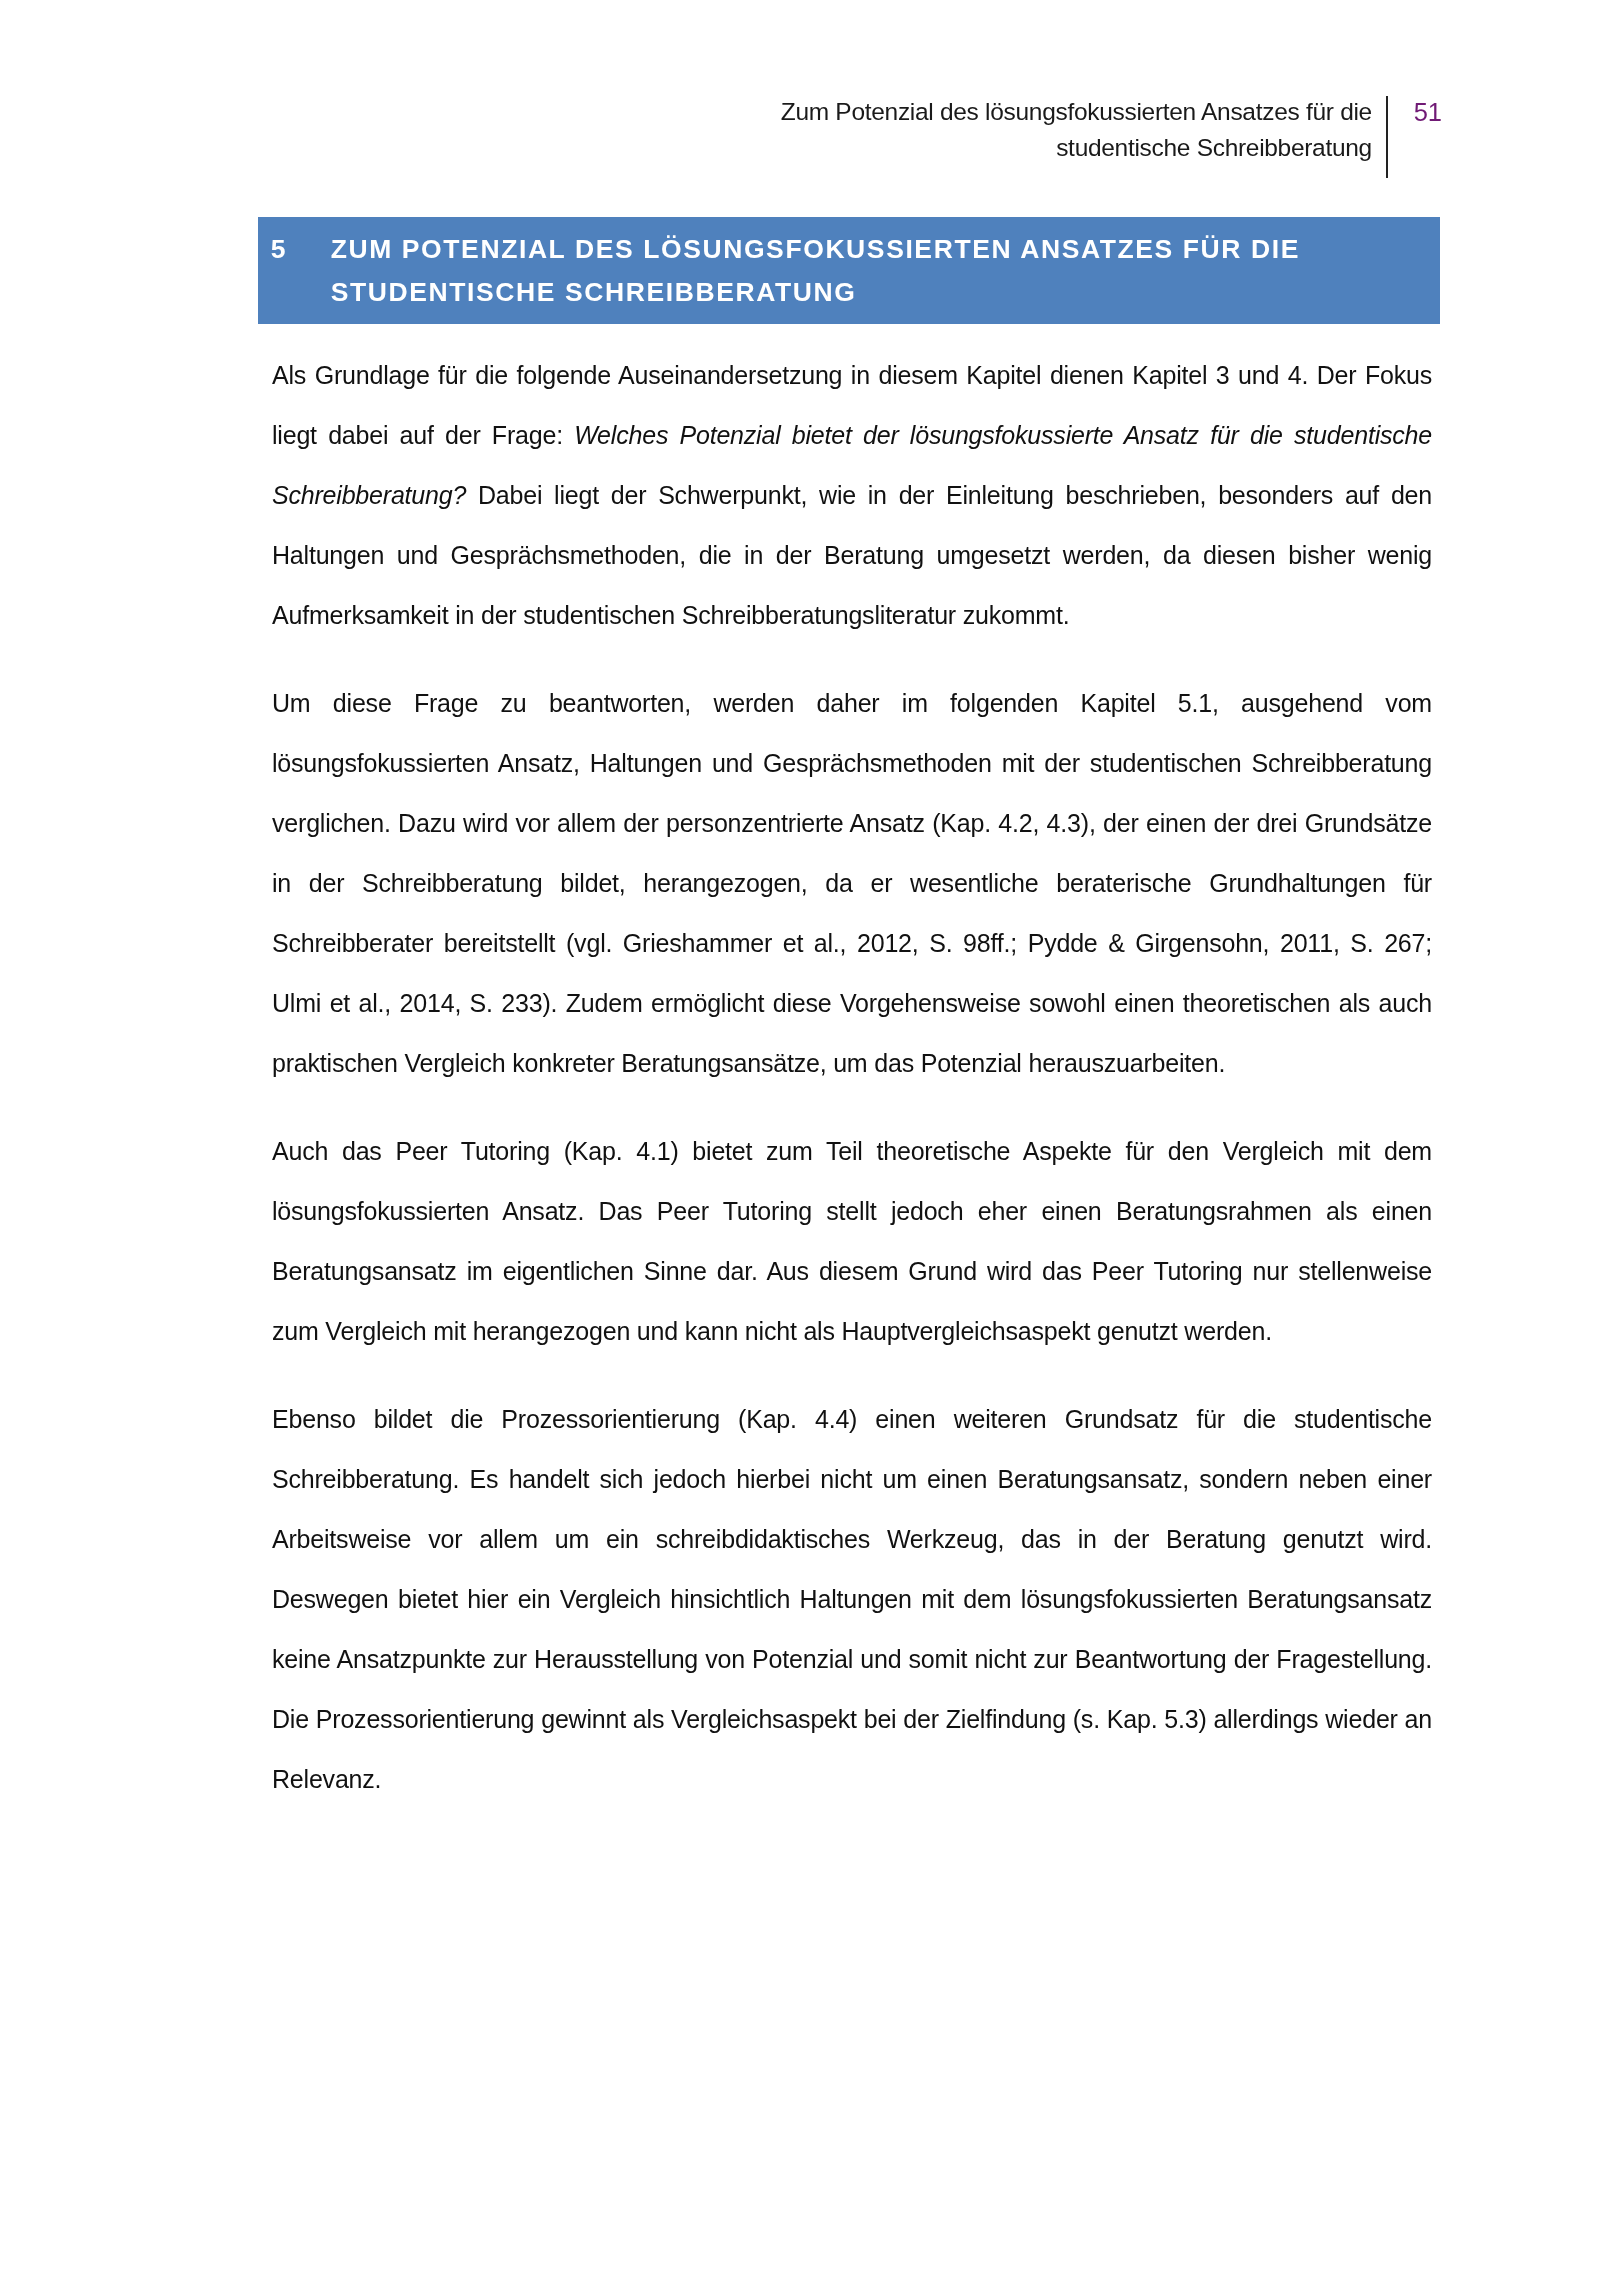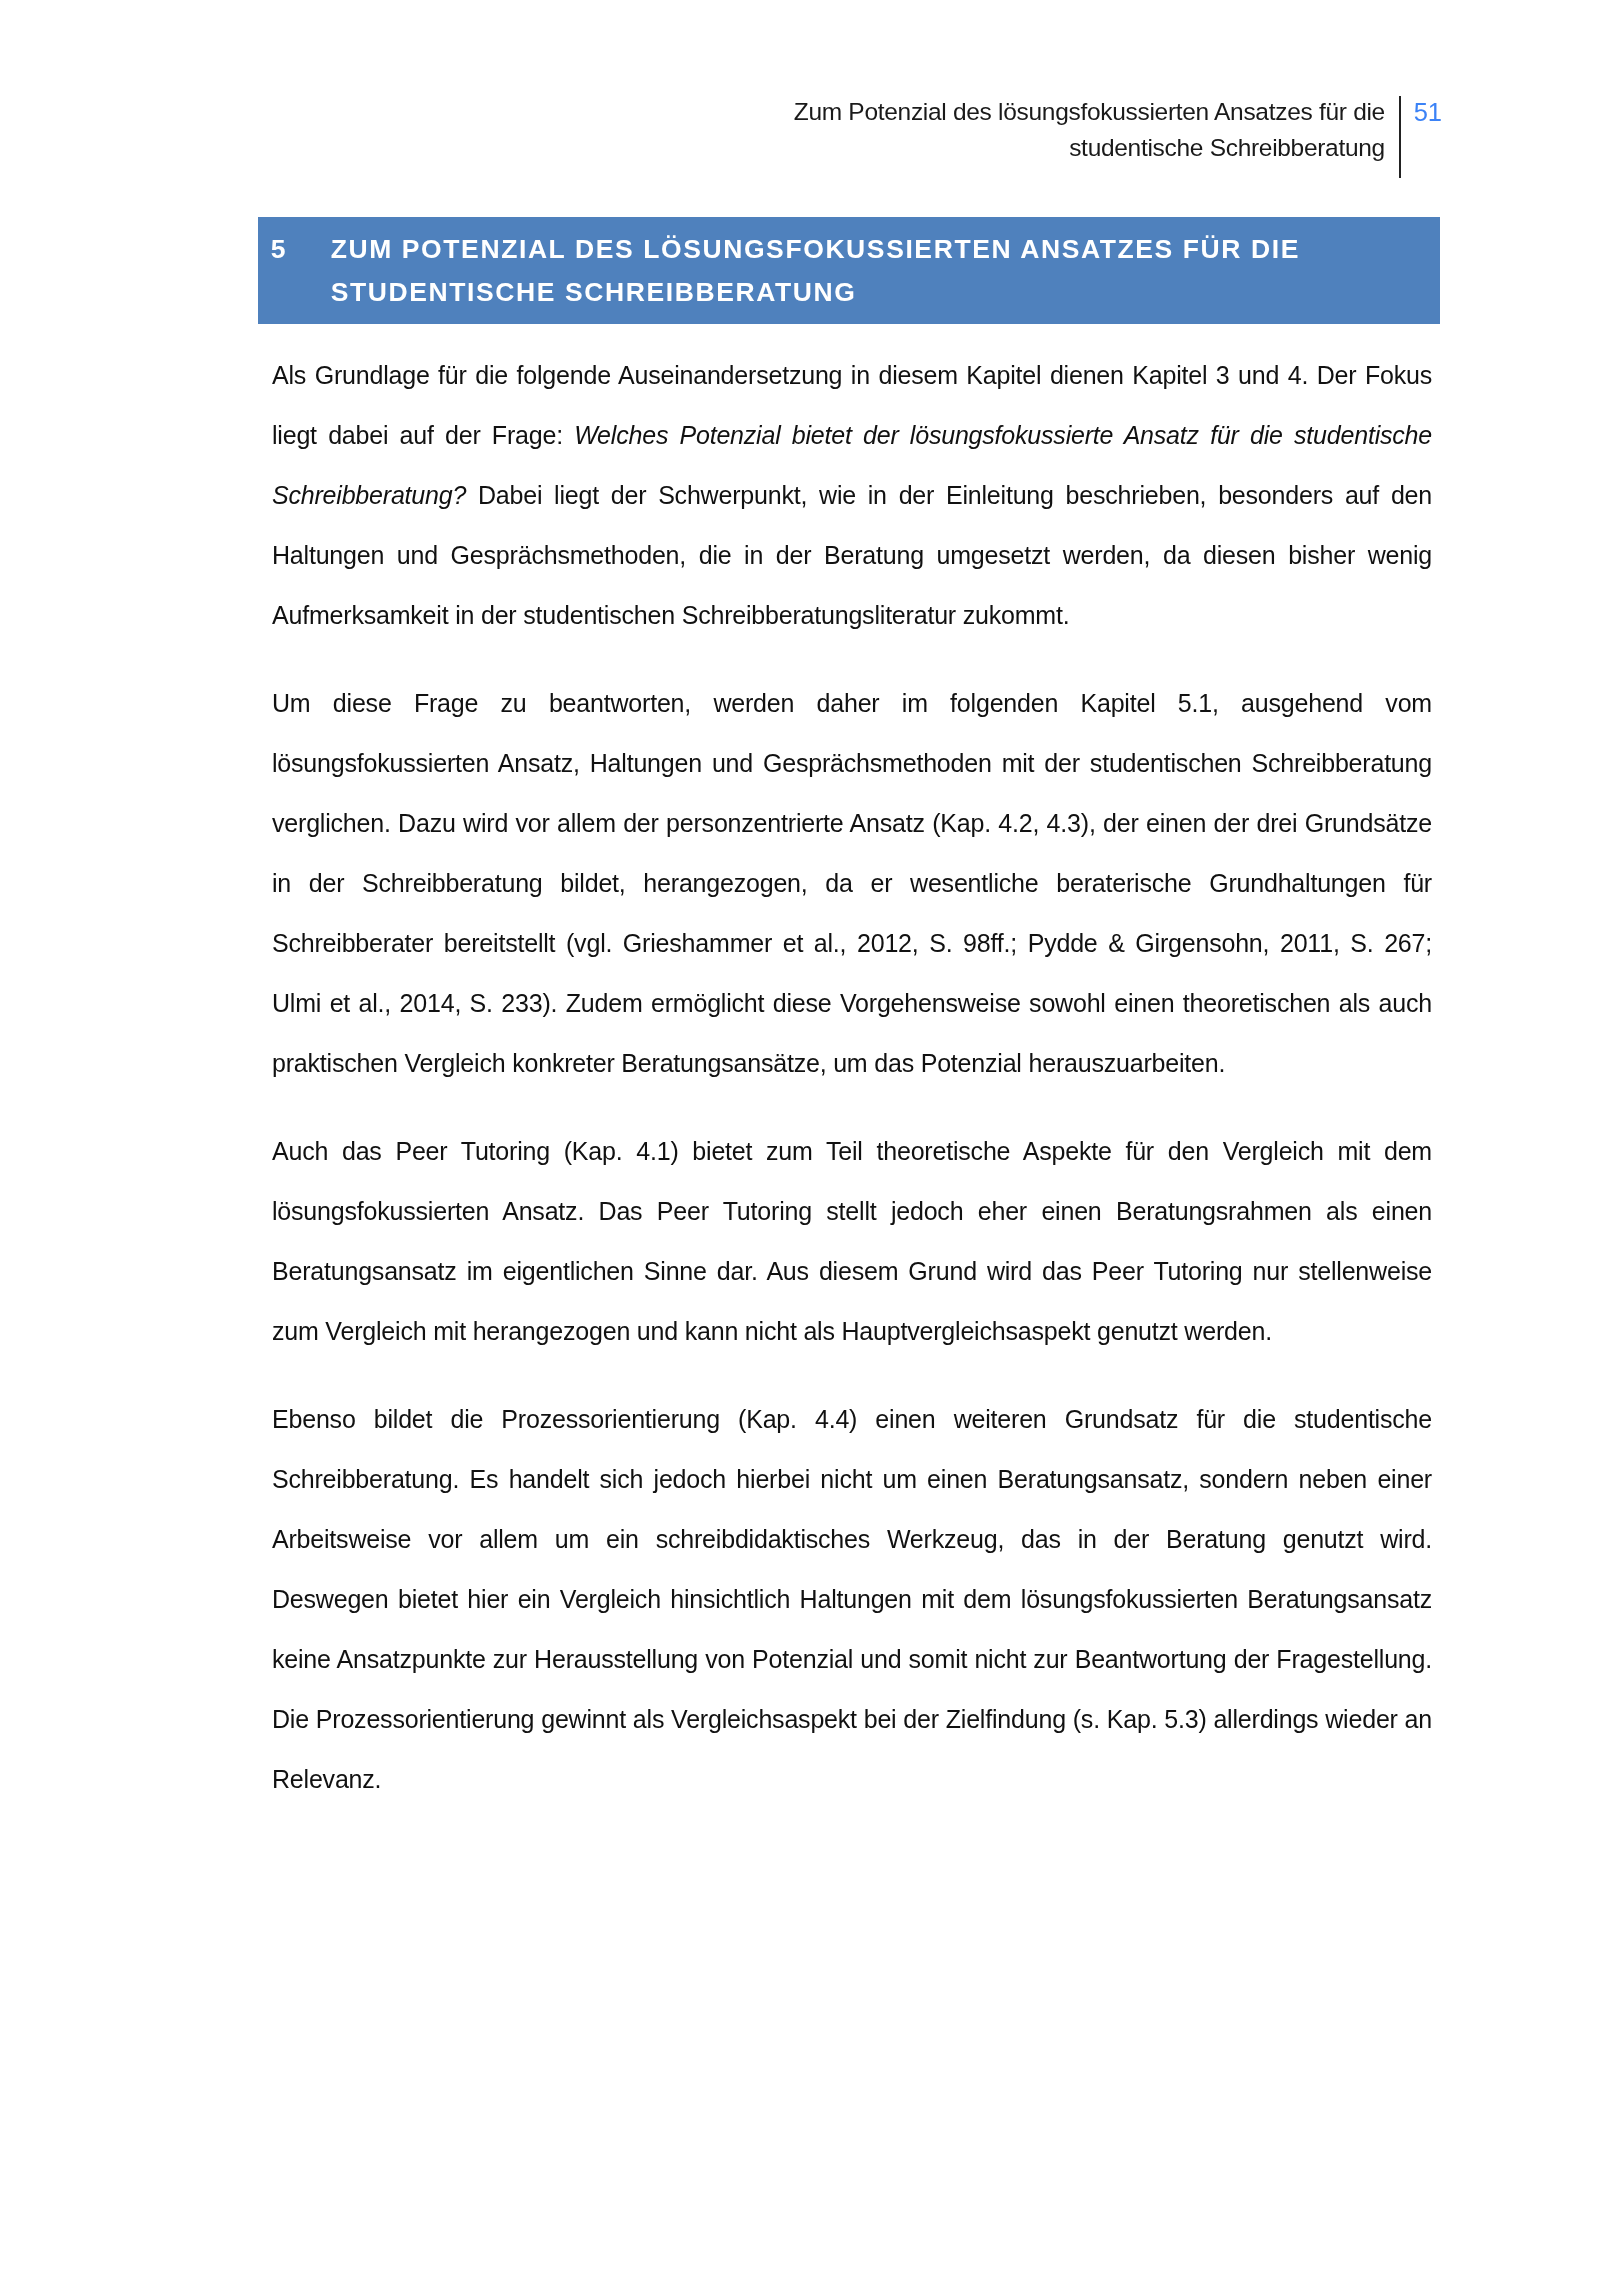--- a/index.html
+++ b/index.html
@@ -33,22 +33,22 @@
   .running-head span { display: block; }
   .header-rule {
     width: 2px;
     height: 82px;
     background: #222;
     margin-top: 2px;
   }
   .page-number {
     font-size: 25.5px;
     line-height: 36px;
-    padding-left: 13px;
-    color: #3b82f6;
+    padding-left: 26px;
+    color: #701a75;
   }
   .chapter-banner {
     position: absolute;
     left: 258px;
     top: 217px;
     width: 1182px;
     height: 107px;
     background: #4f81bd;
     color: #ffffff;
     box-sizing: border-box;

